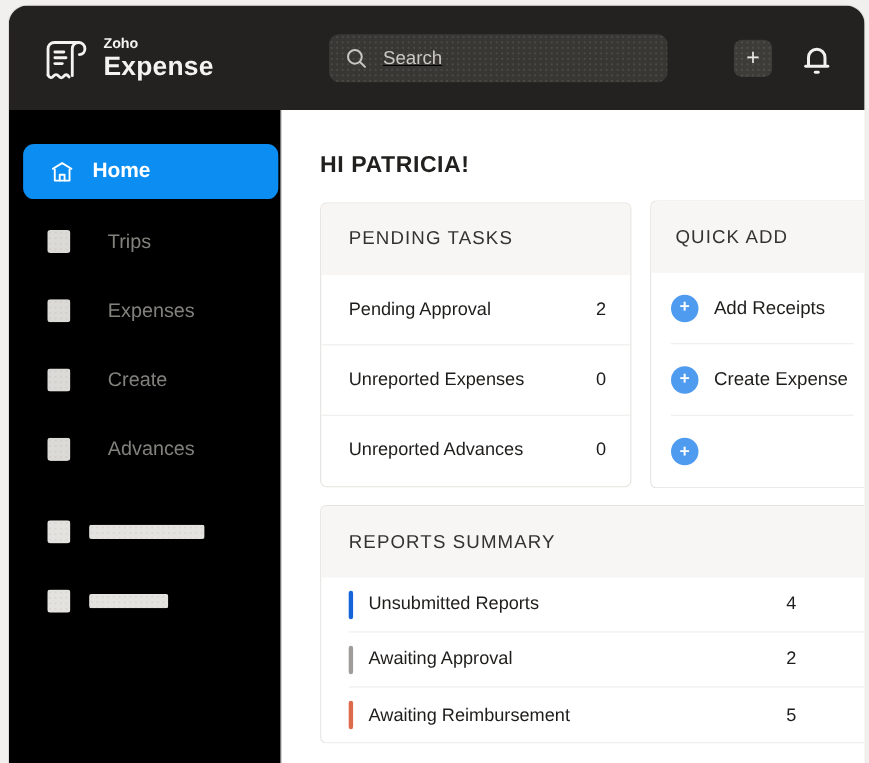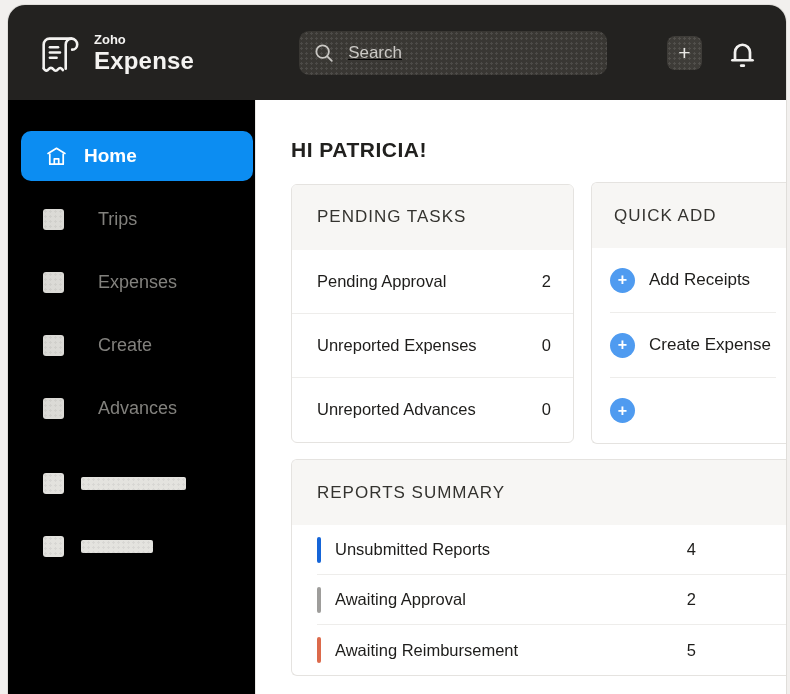--- a/index.html
+++ b/index.html
@@ -116,21 +116,21 @@
   .q-row:last-child { border-bottom:none; }
   .q-plus {
     width:25px; height:25px; border-radius:50%; flex:none;
     color:#fff; font-size:16px; font-weight:700; line-height:1;
     display:flex; align-items:center; justify-content:center;
   }
   
   .card-summary { margin-top:15px; margin-right:0; border-right:none; border-radius:6px 0 0 6px; }
   .s-row {
     height:50px; display:flex; align-items:center;
-    margin-left:25px; padding-right:90px; border-bottom:1px solid #eeedeb;
+    margin-left:25px; padding-right:62px; border-bottom:1px solid #eeedeb;
     font-size:16.5px; color:#1e1d1b; cursor:pointer;
   }
   .s-row:last-child { border-bottom:none; }
   .s-bar { width:4px; height:26px; border-radius:2px; margin-right:14px; flex:none; }
   .s-row .label { flex:1; }
   svg.icon { display:block; }
 </style>
 </head>
 <body>
 

